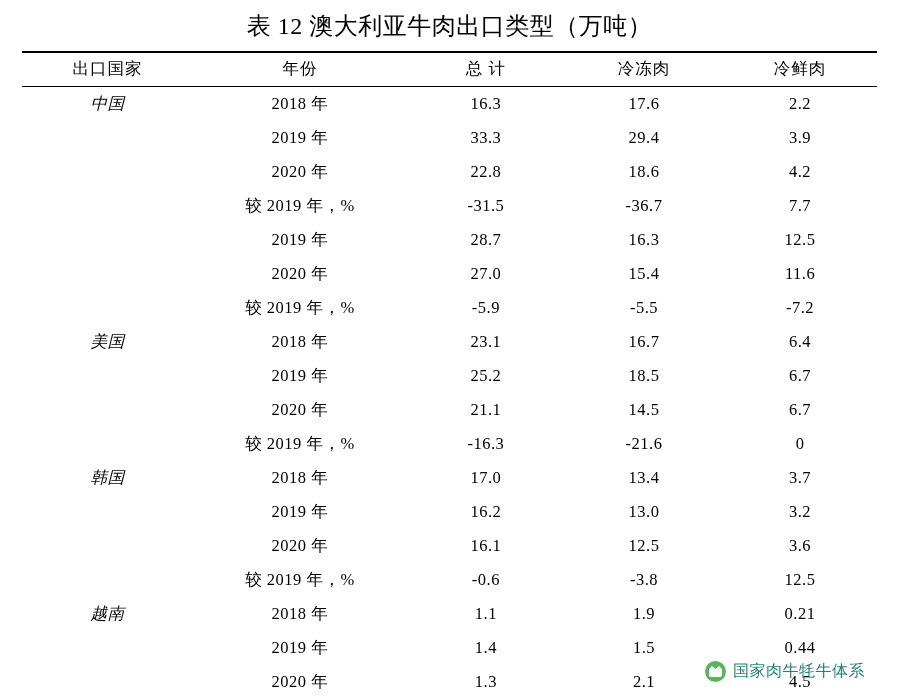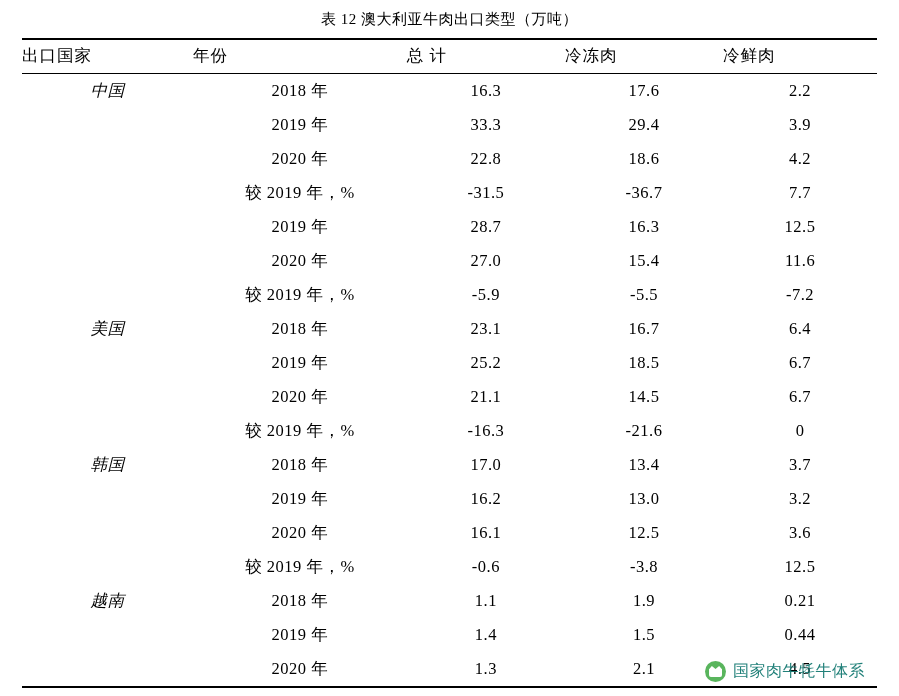--- a/index.html
+++ b/index.html
@@ -17,38 +17,38 @@
   }
   .page {
     width: 899px;
     height: 696px;
     position: relative;
     box-sizing: border-box;
     padding: 0 22px;
   }
   .table-title {
     text-align: center;
-    font-size: 15px;
+    font-size: 24px;
     letter-spacing: 0.5px;
     padding-top: 10px;
     padding-bottom: 9px;
     font-family: "Liberation Serif", "DejaVu Serif", serif;
   }
   table.data-table {
     width: 100%;
     border-collapse: collapse;
     font-size: 16.5px;
     table-layout: fixed;
   }
   table.data-table thead th {
     font-weight: normal;
     padding: 5px 0 6px 0;
     border-top: 2px solid #000;
     border-bottom: 1px solid #000;
-    text-align: left;
+    text-align: center;
     letter-spacing: 1px;
   }
   table.data-table tbody td {
     padding: 6px 0 6px 0;
     text-align: center;
     vertical-align: middle;
     letter-spacing: 0.5px;
   }
   table.data-table tbody tr:last-child td {
     border-bottom: 2px solid #000;

